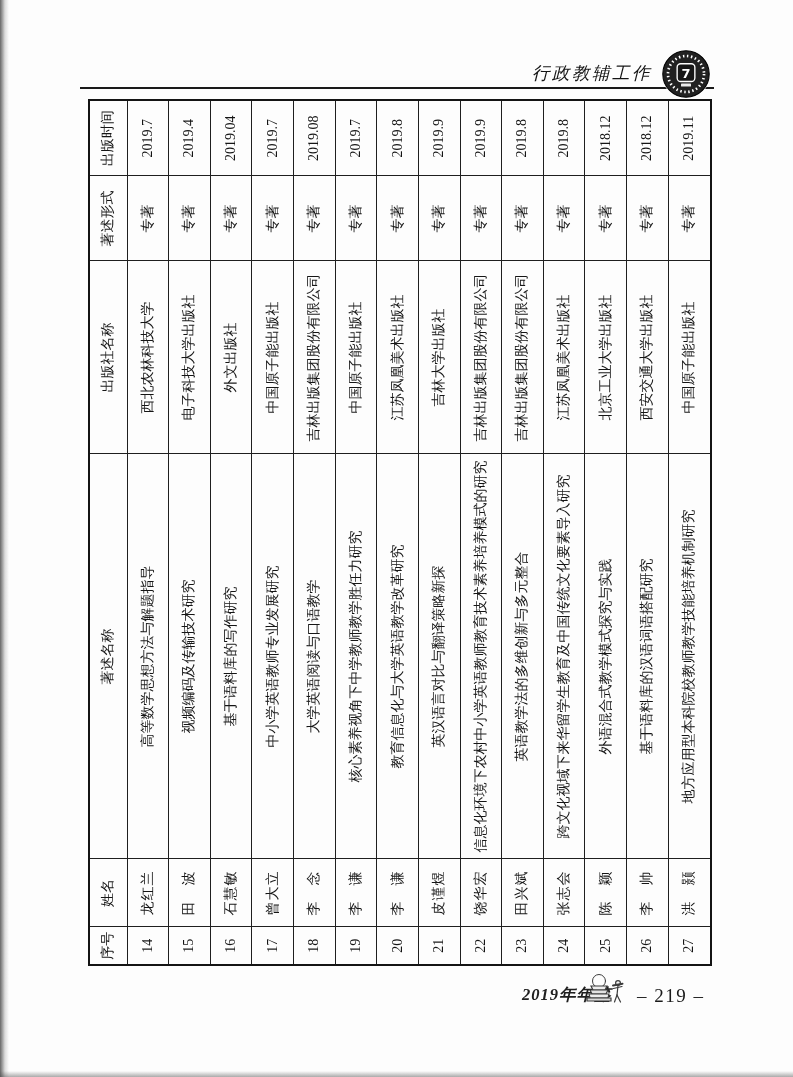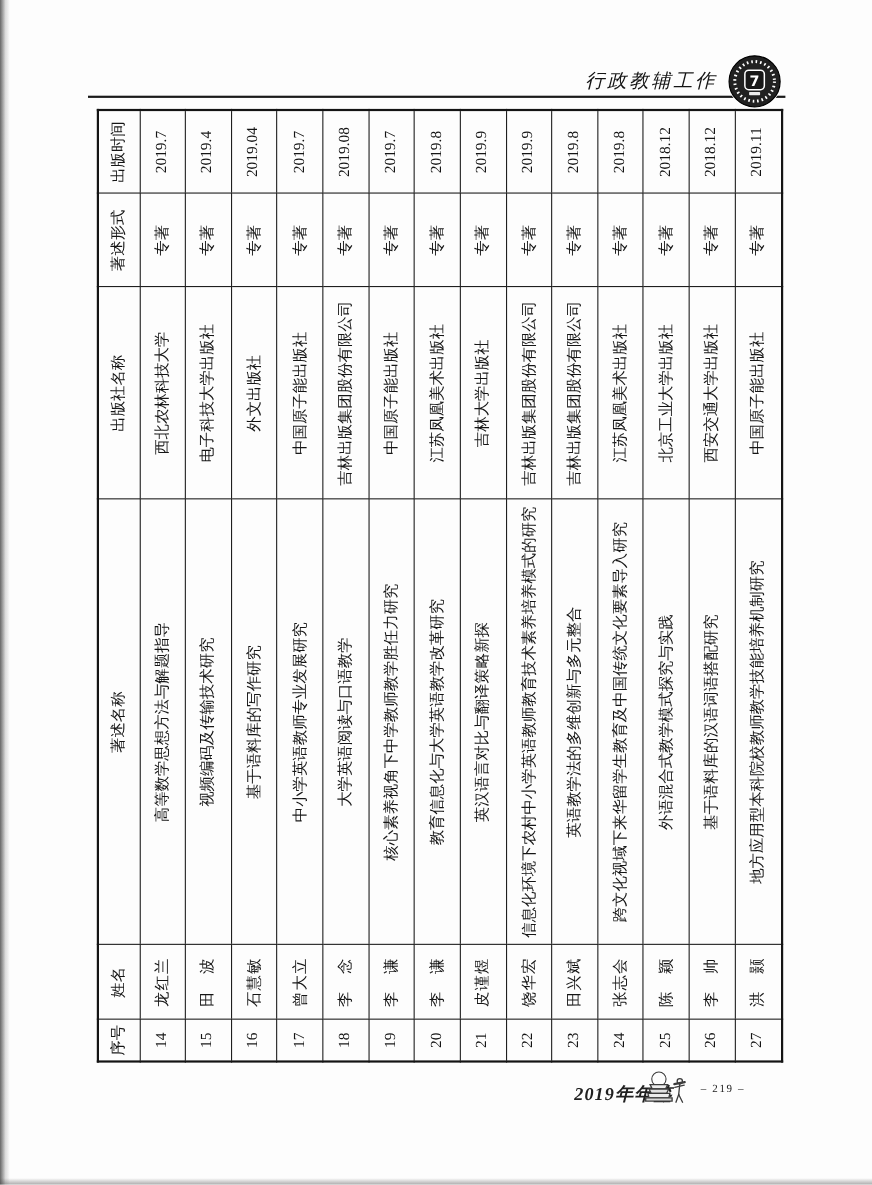--- a/index.html
+++ b/index.html
@@ -28,21 +28,21 @@
     font-weight:normal;font-size:14px;padding:0;overflow:hidden;white-space:nowrap;color:#151515;}
   tr.hd{height:38px;}
   td.c-title{text-align:left;padding-left:9px;font-size:13.5px;}
   td.c-pub{font-size:13.5px;}
   td.c-name{letter-spacing:1px;}
 
   
   .yearbook{position:absolute;left:522px;top:984px;font-size:16.5px;font-weight:bold;
     font-style:italic;letter-spacing:1px;color:#202020;}
   .ornament{position:absolute;left:585px;top:972px;width:42px;height:38px;}
-  .pageno{position:absolute;left:637px;top:985px;font-size:10px;letter-spacing:1.5px;color:#1a1a1a;}
+  .pageno{position:absolute;left:637px;top:985px;font-size:19px;letter-spacing:1.5px;color:#1a1a1a;}
 </style>
 </head>
 <body>
 
 <div class="page">
 
   <div class="edge-left"></div>
   <div class="edge-bottom"></div>
 
   <span class="section-title">行政教辅工作</span>

